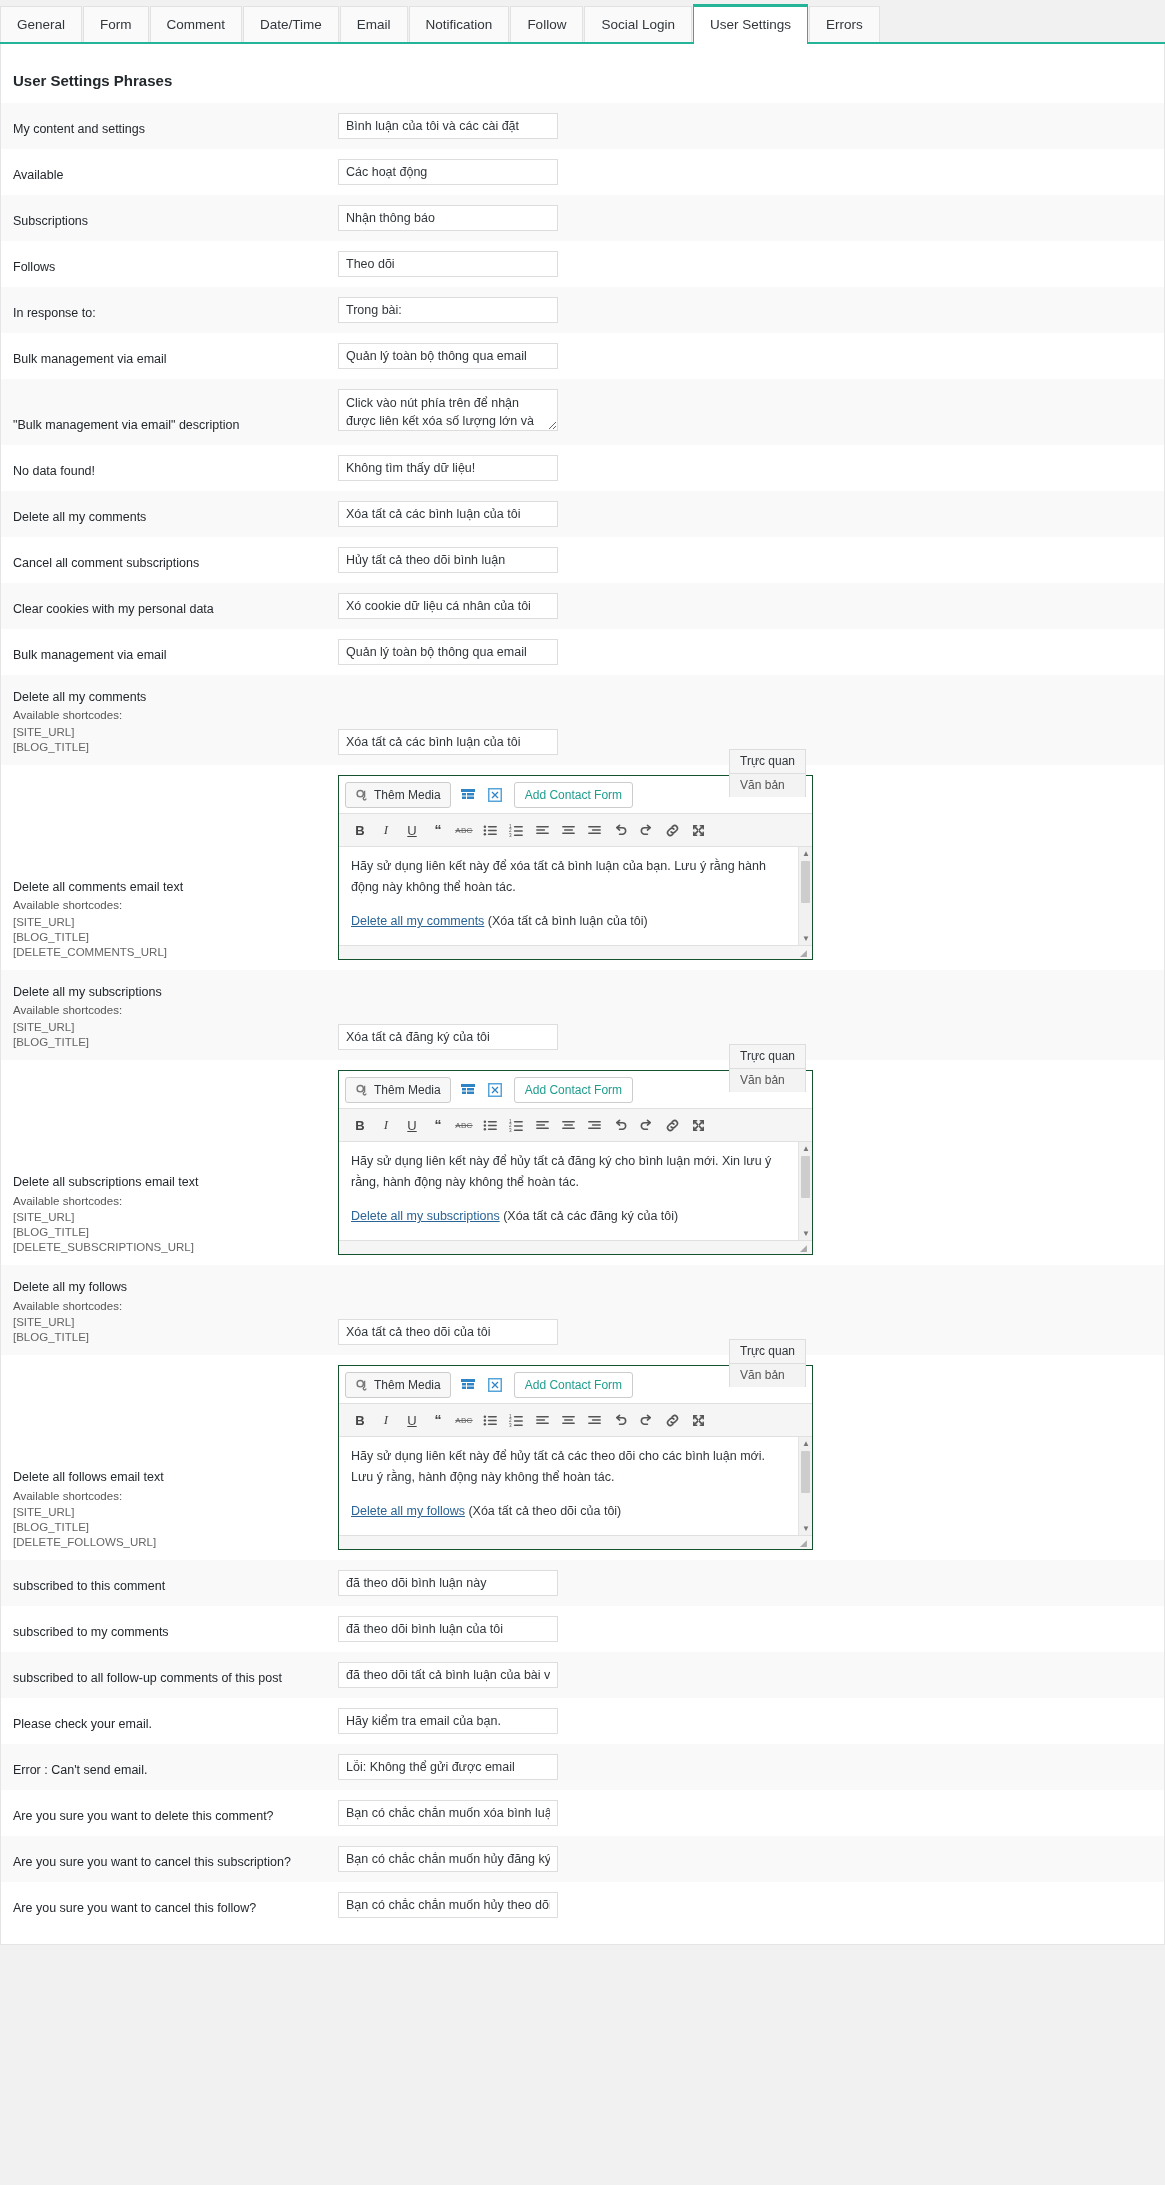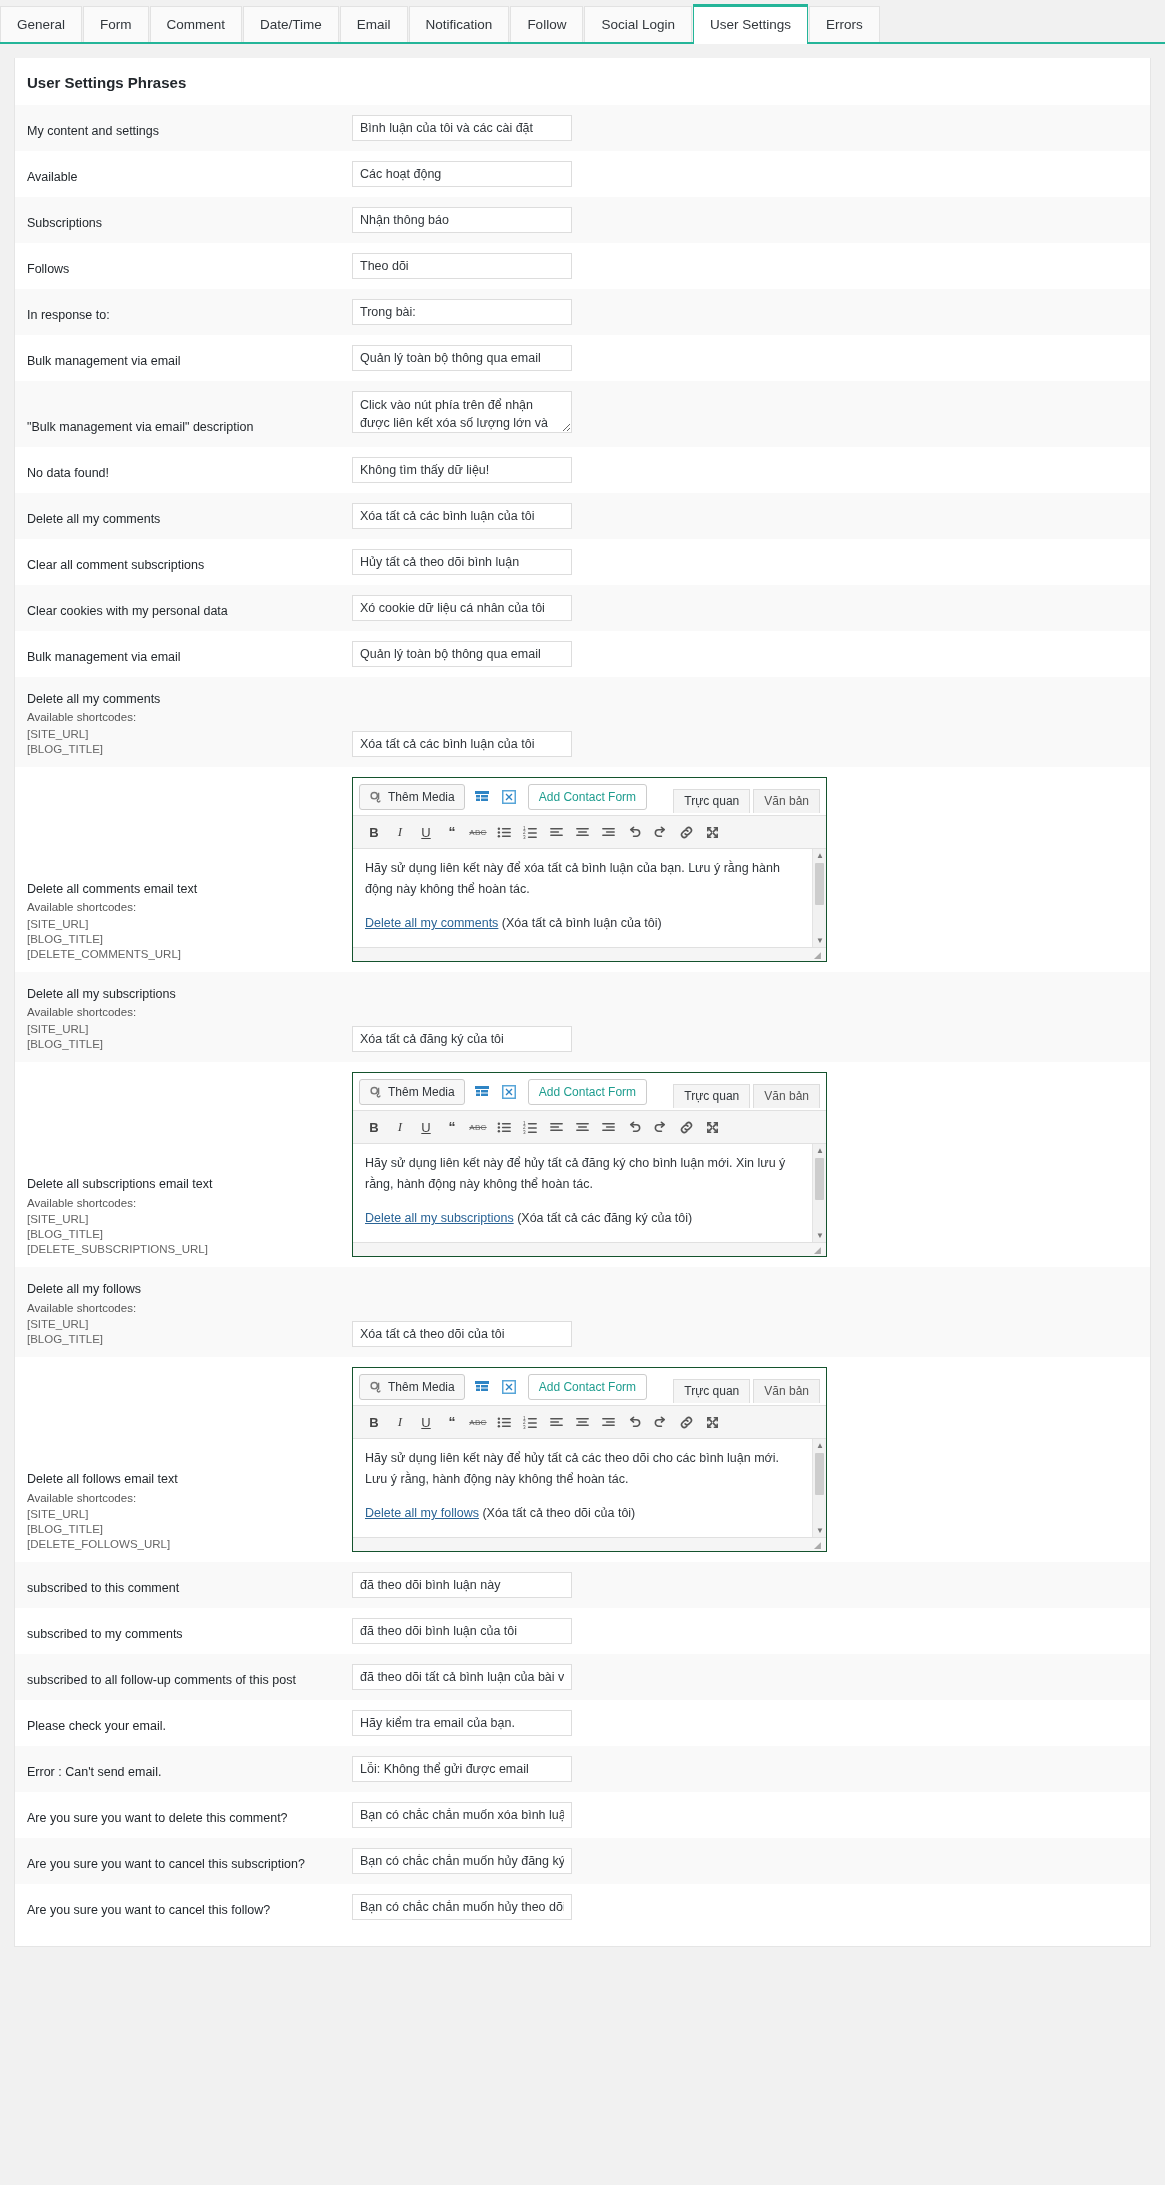--- a/index.html
+++ b/index.html
@@ -43,22 +43,22 @@
     margin-bottom: -2px;
     position: relative;
     z-index: 3;
   }
 
   
   .panel {
     background: #fff;
     border: 1px solid #e5e5e5;
     border-top: none;
-    margin: 14px;
-    padding: 0 0 16px 0;
+    margin: 0;
+    padding: 12px 0 16px 0;
   }
   .panel-title {
     font-size: 15px;
     font-weight: bold;
     padding: 16px 0 14px 12px;
     color: #23282d;
   }
 
   
   .row {
@@ -167,22 +167,23 @@
     font-size: 12px;
     color: #1f9d8f;
     background: #fff;
     border: 1px solid #ccc;
     border-radius: 3px;
     cursor: pointer;
   }
   .mode-tabs {
     position: absolute;
     right: 6px;
-    bottom: 2px;
+    bottom: 16px;
     display: flex;
+    flex-direction: column;
   }
   .mode-tab {
     height: 24px;
     line-height: 23px;
     padding: 0 10px;
     font-size: 12px;
     color: #555;
     background: #f3f3f3;
     border: 1px solid #ddd;
     border-bottom: none;
@@ -308,21 +309,21 @@
       </div>
       <div class="row">
         <div class="row-label"><span>No data found!</span></div>
         <div class="row-field"><input type="text" class="txt" value="Không tìm thấy dữ liệu!" style=""></div>
       </div>
       <div class="row alt">
         <div class="row-label"><span>Delete all my comments</span></div>
         <div class="row-field"><input type="text" class="txt" value="Xóa tất cả các bình luận của tôi" style=""></div>
       </div>
       <div class="row">
-        <div class="row-label"><span>Clear all comment subscriptions</span></div>
+        <div class="row-label"><span>Cancel all comment subscriptions</span></div>
         <div class="row-field"><input type="text" class="txt" value="Hủy tất cả theo dõi bình luận" style=""></div>
       </div>
       <div class="row alt">
         <div class="row-label"><span>Clear cookies with my personal data</span></div>
         <div class="row-field"><input type="text" class="txt" value="Xó cookie dữ liệu cá nhân của tôi" style=""></div>
       </div>
       <div class="row">
         <div class="row-label"><span>Bulk management via email</span></div>
         <div class="row-field"><input type="text" class="txt" value="Quản lý toàn bộ thông qua email" style=""></div>
       </div>

